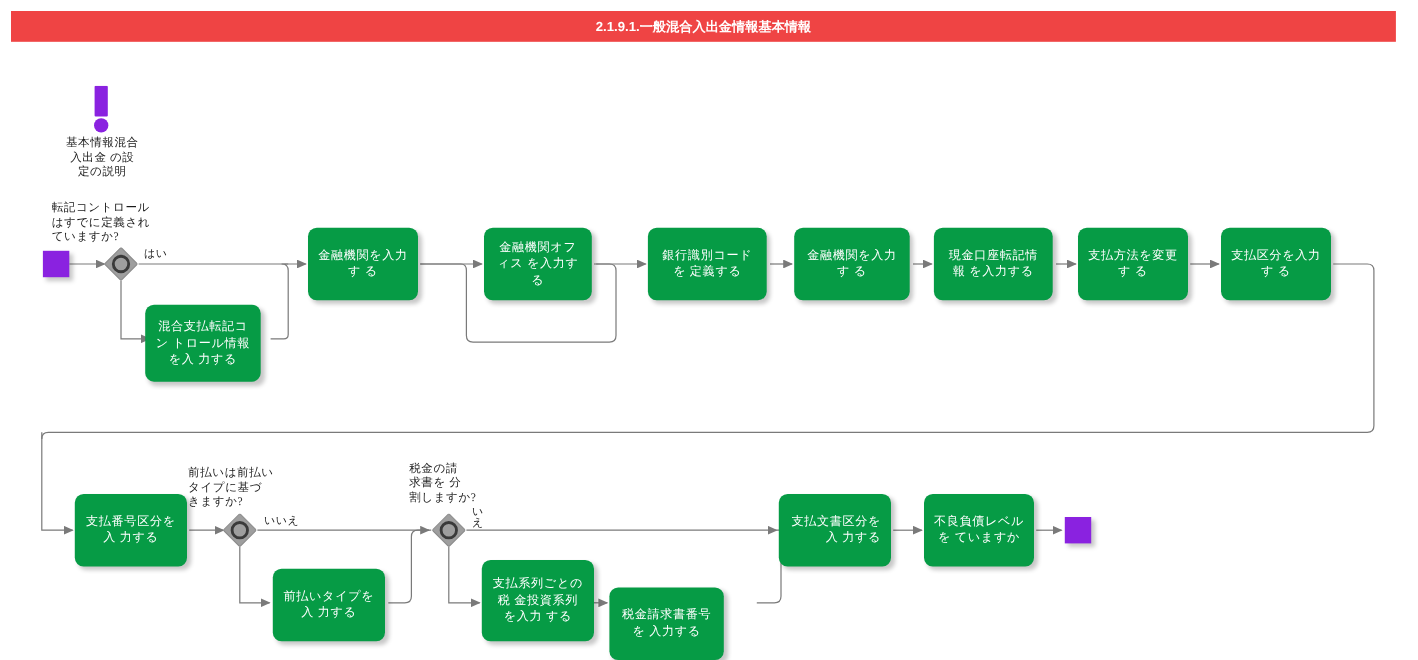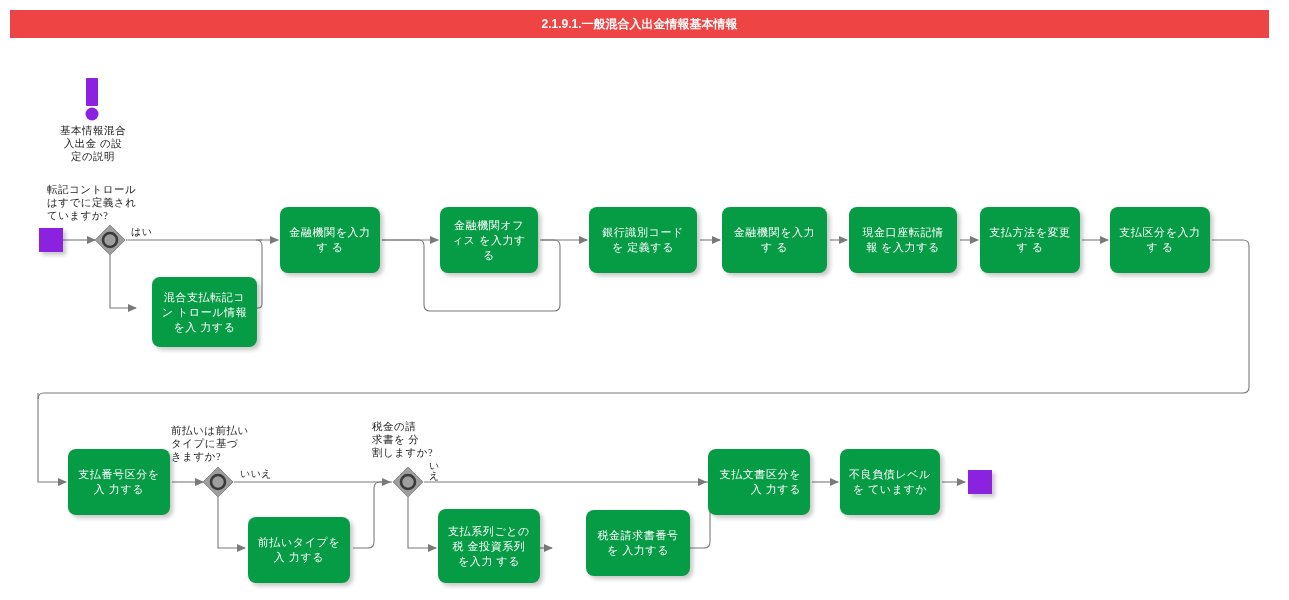--- a/index.html
+++ b/index.html
@@ -202,21 +202,21 @@
 はすでに定義され
 ていますか?</div>
   <div class="node gateway" style="left:95px; top:225px;">
     <svg width="30" height="30" viewBox="0 0 30 30">
       <polygon points="15,0 30,15 15,30 0,15" fill="#9e9e9e" stroke="#8c8c8c" stroke-width="1"></polygon>
       <circle cx="15" cy="15" r="7" fill="#9e9e9e" stroke="#3a3a3a" stroke-width="2.6"></circle>
     </svg>
   </div>
   <div class="edge-label" style="left:131px; top:226px;text-align:right;">はい</div>
 
-  <div class="node task" style="left:152px; top:277px; width:105px; height:70px;align-items:center;">
+  <div class="node task" style="left:132px; top:277px; width:105px; height:70px;align-items:center;">
     <span>混合支払転記コン
 トロール情報を入
 力する</span>
   </div>
 
   <div class="node task" style="left:280px; top:207px; width:100px; height:66px;">
     <span>金融機関を入力す
 る</span>
   </div>
 
@@ -282,21 +282,21 @@
   </div>
   <div class="edge-label" style="left:429px; top:461px; line-height:10px;">い
 え</div>
 
   <div class="node task" style="left:438px; top:509px; width:102px; height:74px;">
     <span>支払系列ごとの税
 金投資系列を入力
 する</span>
   </div>
 
-  <div class="node task" style="left:554px; top:510px; width:104px; height:66px;margin-left:32px;">
+  <div class="node task" style="left:554px; top:534px; width:104px; height:66px;">
     <span>税金請求書番号を
 入力する</span>
   </div>
 
   <div class="node task" style="left:708px; top:449px; width:102px; height:66px;text-align:right;">
     <span>支払文書区分を入
 力する</span>
   </div>
 
   <div class="node task" style="left:840px; top:449px; width:100px; height:66px;">

